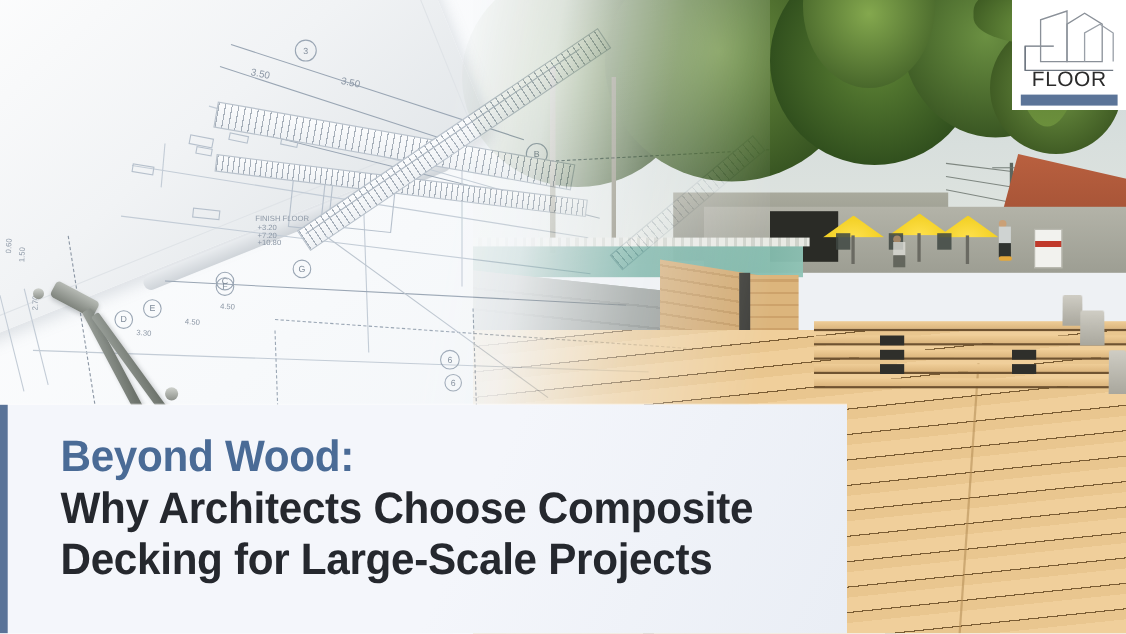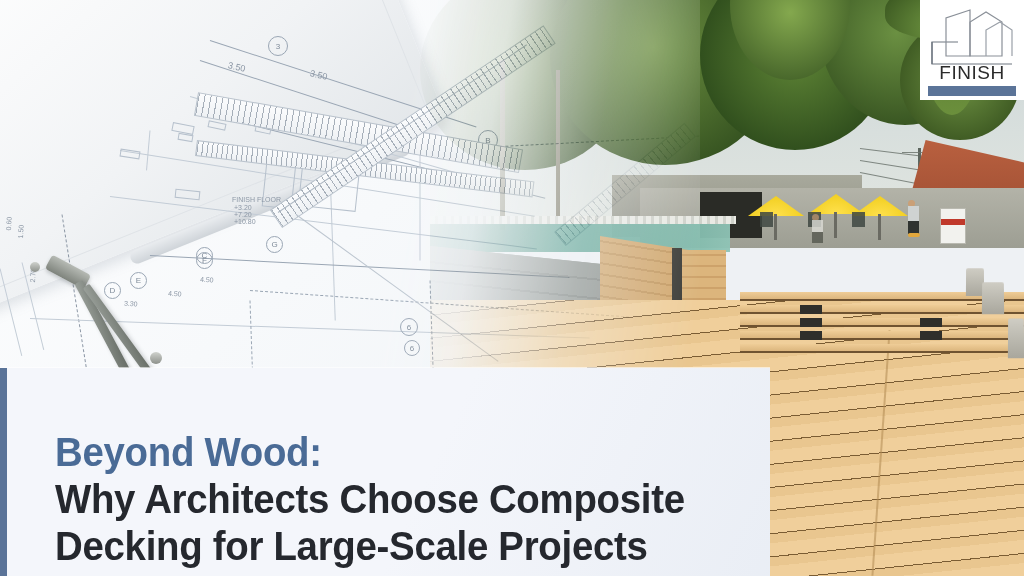--- a/index.html
+++ b/index.html
@@ -298,21 +298,20 @@
   }
   .panel-wash {
     position:absolute; inset:0;
     background:
       linear-gradient(115deg, rgba(255,255,255,0) 55%, rgba(225,231,240,.55) 100%);
     pointer-events:none;
   }
   .headline {
     position:absolute; left:55px; top:24px;
     width:690px;
-    margin-top:37px;
   }
   .hl-line {
     font-family:"Liberation Sans Narrow","Liberation Sans", sans-serif;
     font-weight:bold;
     font-size:40px;
     line-height:47px;
     letter-spacing:-0.3px;
     white-space:nowrap;
     transform:scaleX(.96);
     transform-origin:left center;
@@ -498,21 +497,21 @@
   </div>
 
   <div class="logo">
     <svg class="logo-mark" viewBox="0 0 88 60">
       <path d="M4 56 L4 34 L30 34" fill="none" stroke="#6e7680" stroke-width="1.2"></path>
       <path d="M18 48 L18 10 L42 2 L42 48 Z" fill="none" stroke="#8a9098" stroke-width="1.2"></path>
       <path d="M42 48 L42 14 L58 4 L74 14 L74 48 Z" fill="none" stroke="#8a9098" stroke-width="1.2"></path>
       <path d="M58 48 L58 22 L72 14 L84 22 L84 48" fill="none" stroke="#9aa0a8" stroke-width="1.2"></path>
       <path d="M4 34 L4 56 L84 56" fill="none" stroke="#6e7680" stroke-width="1.2"></path>
     </svg>
-    <div class="logo-word">FINISH</div>
+    <div class="logo-word">FLOOR</div>
     <div class="logo-bar"></div>
   </div>
 
   <div class="panel">
     <div class="panel-accent"></div>
     <div class="panel-wash"></div>
     <div class="headline">
       <div class="hl-line hl-accent">Beyond Wood:</div>
       <div class="hl-line hl-main">Why Architects Choose Composite</div>
       <div class="hl-line hl-main">Decking for Large-Scale Projects</div>

